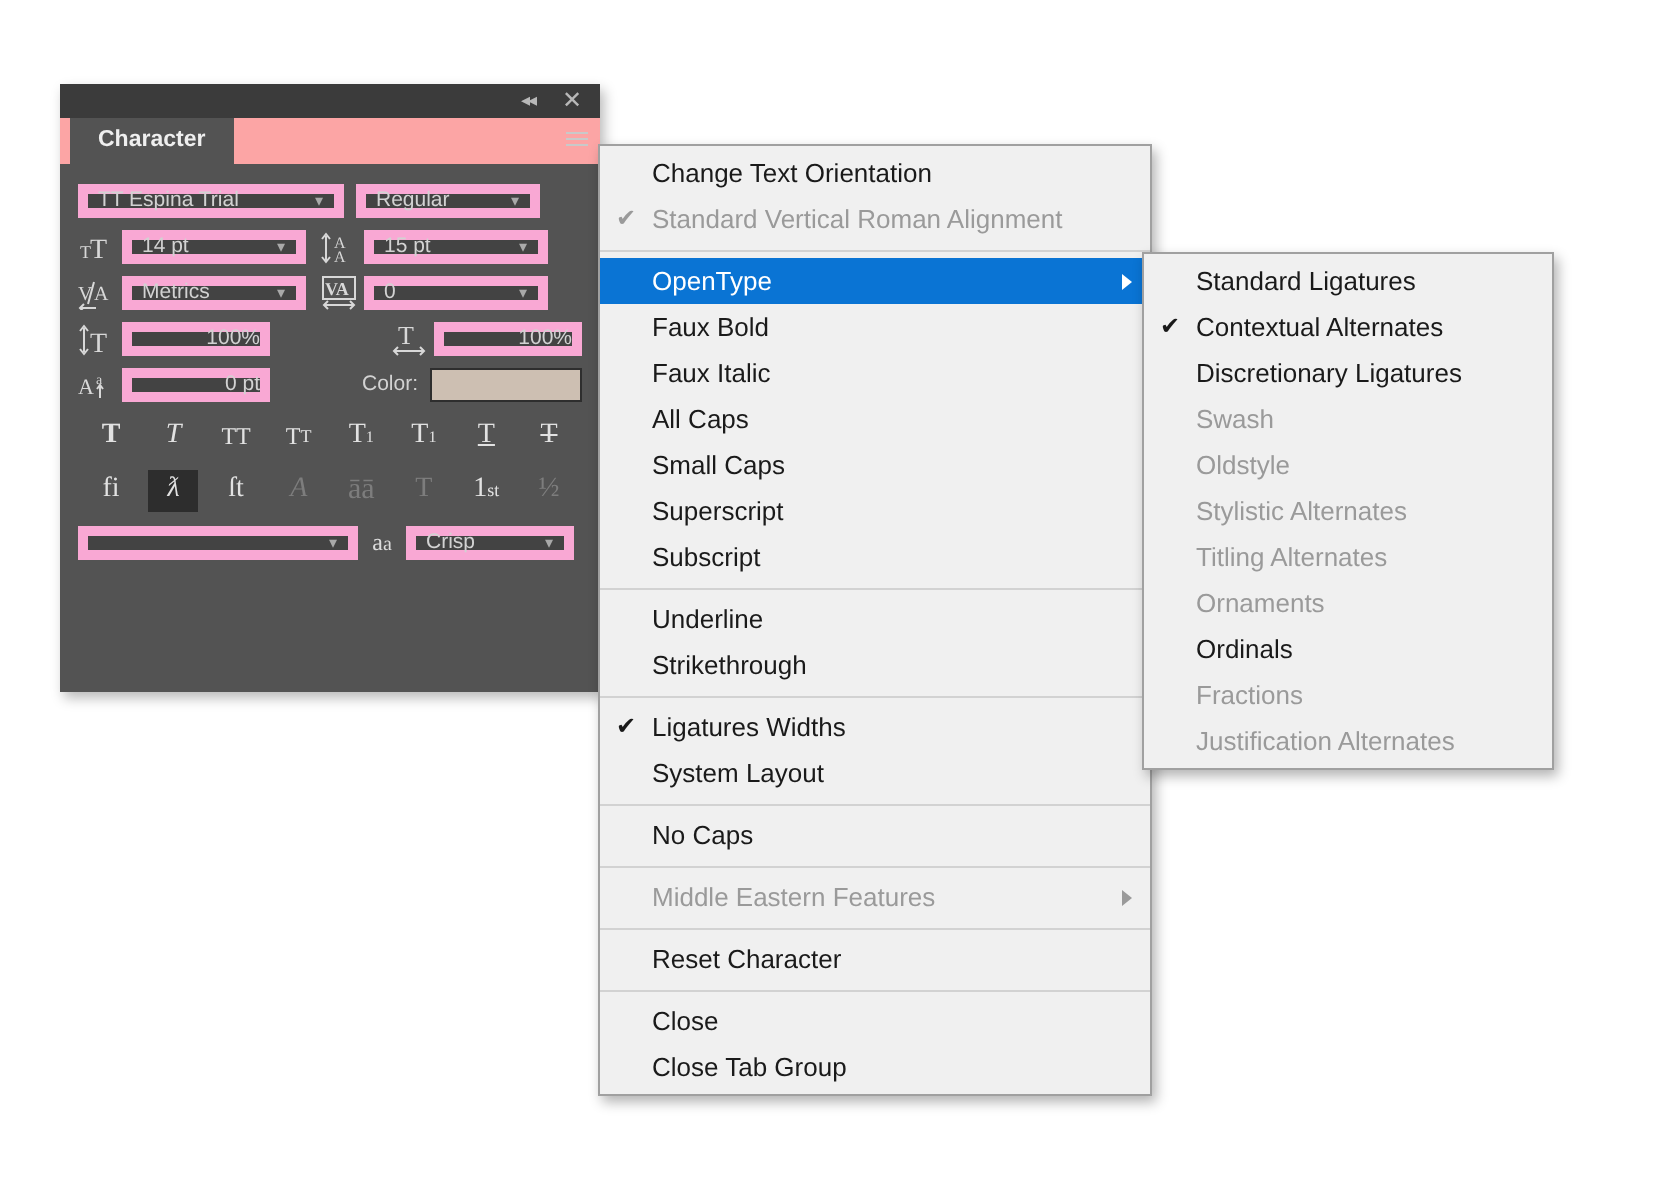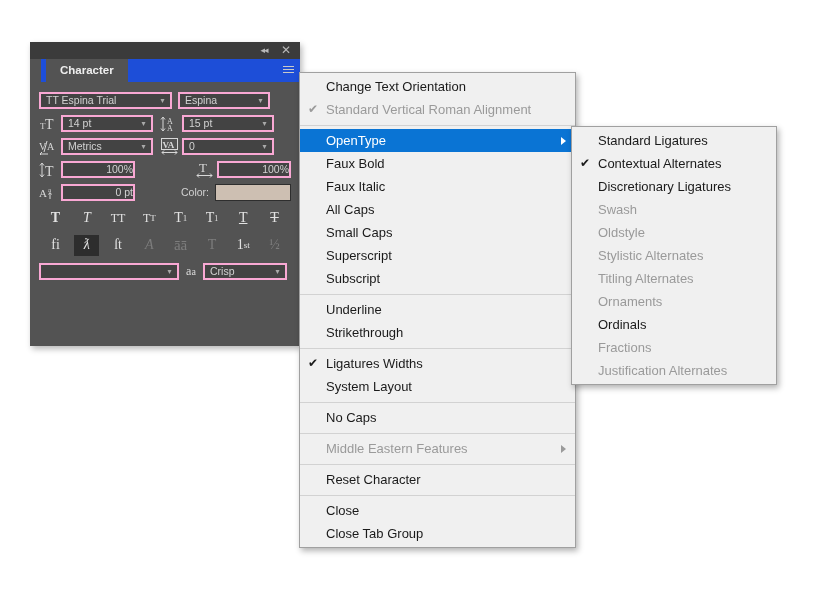--- a/index.html
+++ b/index.html
@@ -42,23 +42,22 @@
     line-height: 17px;
     text-align: center;
     cursor: pointer;
     user-select: none;
   }
   .tb-collapse { right: 26px; font-size: 9px; letter-spacing: -1px; }
   .tb-close { right: 4px; font-size: 12px; }
 
   .panel-tabbar {
     height: 23px;
-    background: #1d4ed8;
+    background: #fca5a5;
     position: relative;
-    margin-left: 11px;
   }
   .panel-tab {
     position: absolute;
     left: 5px;
     top: 0;
     height: 23px;
     padding: 0 14px;
     background: #535353;
     color: #efefef;
     font-size: 11.5px;
@@ -89,21 +88,21 @@
   .row {
     display: flex;
     align-items: center;
     margin-bottom: 4px;
     height: 19px;
   }
 
   
   .field {
     background: #434343;
-    border: 2px solid #f9a8d4;
+    border: 5px solid #f9a8d4;
     height: 17px;
     display: flex;
     align-items: center;
     box-sizing: border-box;
     position: relative;
   }
   .field .val {
     color: #d2d2d2;
     font-size: 10.5px;
     padding-left: 5px;
@@ -283,21 +282,21 @@
   </div>
 
   <div class="panel-body">
 
     <div class="row">
       <div class="field fam">
         <span class="val">TT Espina Trial</span>
         <span class="chev">▾</span>
       </div>
       <div class="field sty">
-        <span class="val">Espina</span>
+        <span class="val">Regular</span>
         <span class="chev">▾</span>
       </div>
     </div>
 
     <div class="row">
       <div class="icol">
         <svg class="sicon" width="20" height="15" viewBox="0 0 20 15" xmlns="http://www.w3.org/2000/svg">
           <text x="1" y="13" font-family="Liberation Serif, serif" font-size="9" fill="#d8d8d8">T</text>
           <text x="6" y="13" font-family="Liberation Serif, serif" font-size="14" fill="#d8d8d8">T</text>
         </svg>

